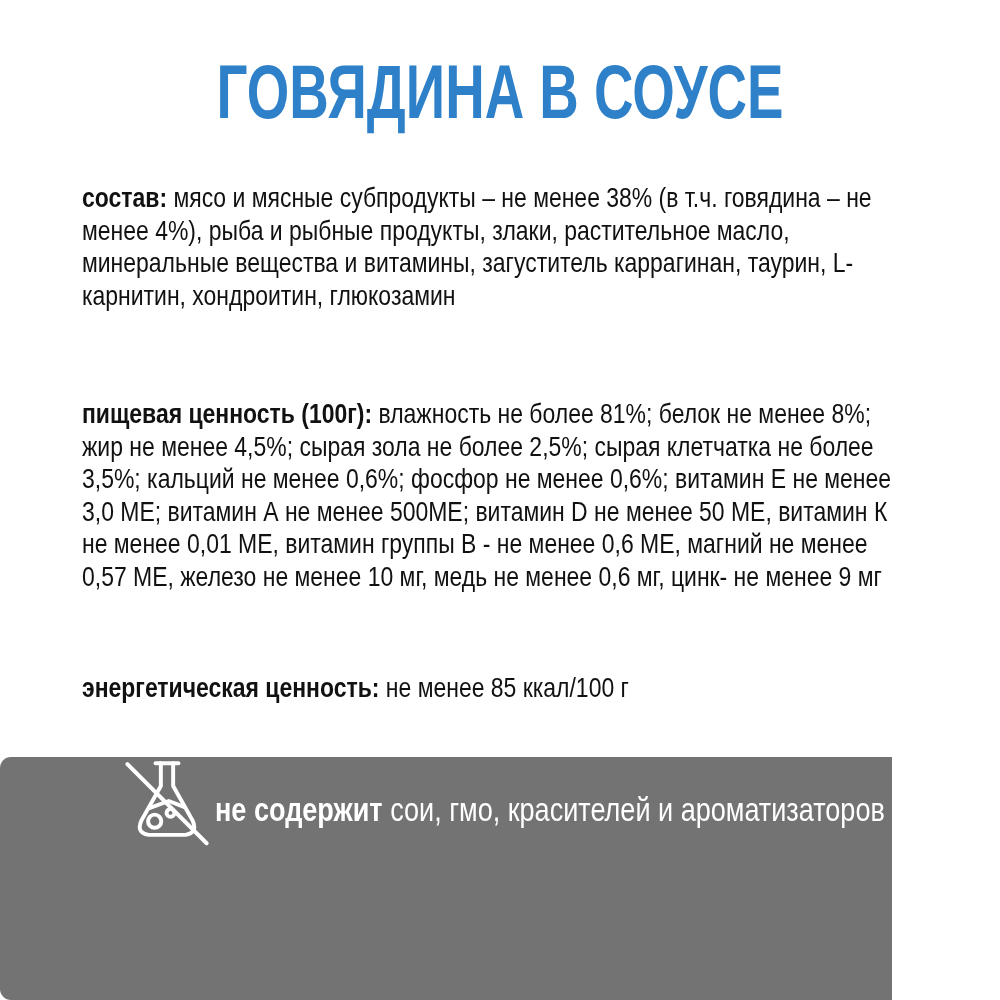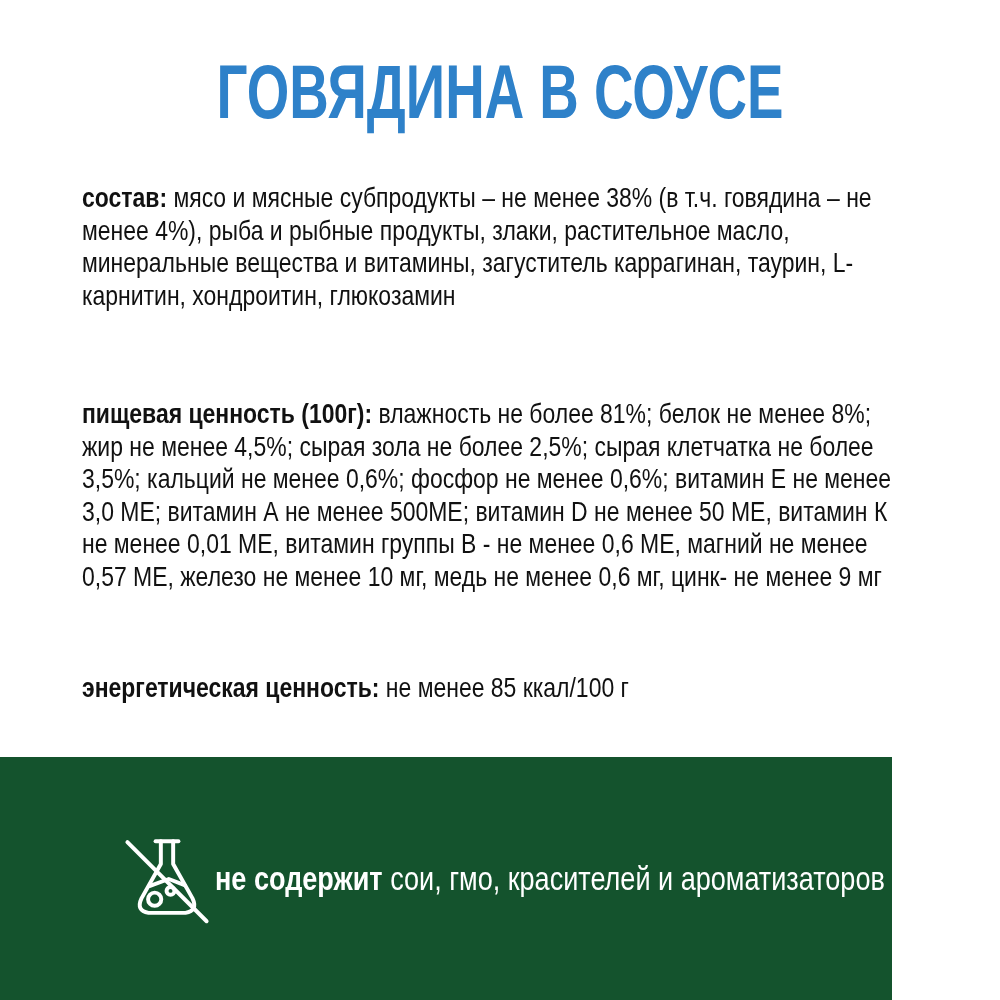--- a/index.html
+++ b/index.html
@@ -43,23 +43,23 @@
     color: #111111;
   }
   .para b { font-weight: bold; }
   .para-composition { top: 182px; }
   .para-nutrition   { top: 398px; }
   .para-energy      { top: 672px; }
   .footer-band {
     position: absolute;
     left: 0; top: 757px;
     width: 1000px; height: 243px;
-    background: #14532d;
+    background: #737373;
     display: flex;
-    align-items: center;
+    border-radius: 11px;
   }
   .flask-icon-box {
     margin-left: 123px;
     width: 88px; height: 88px;
     flex: 0 0 auto;
   }
   .flask-icon-box svg { display: block; overflow: visible; }
   .footer-text {
     margin-left: 4px;
     color: #ffffff;

